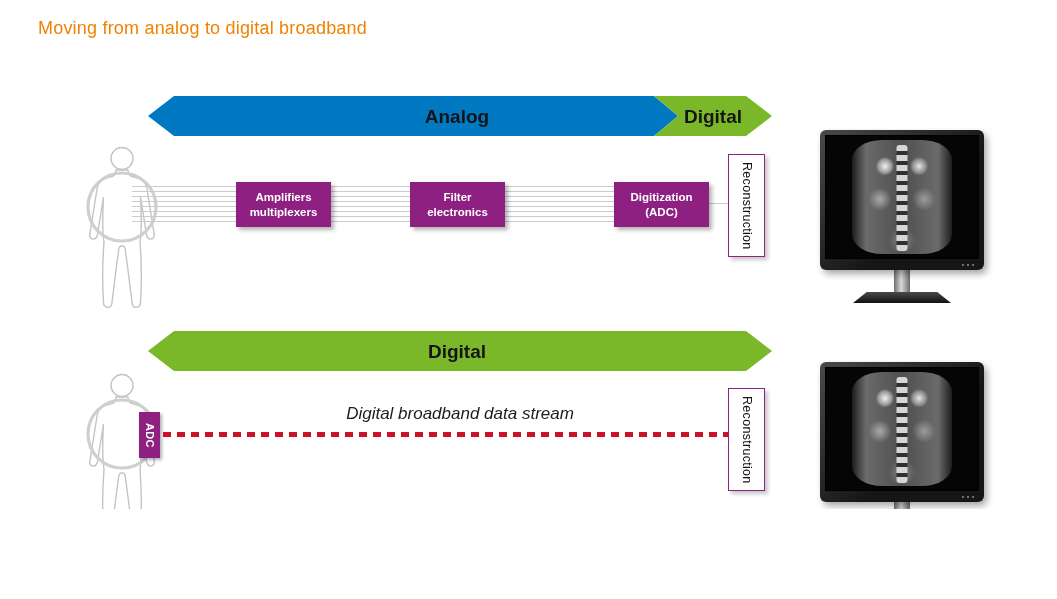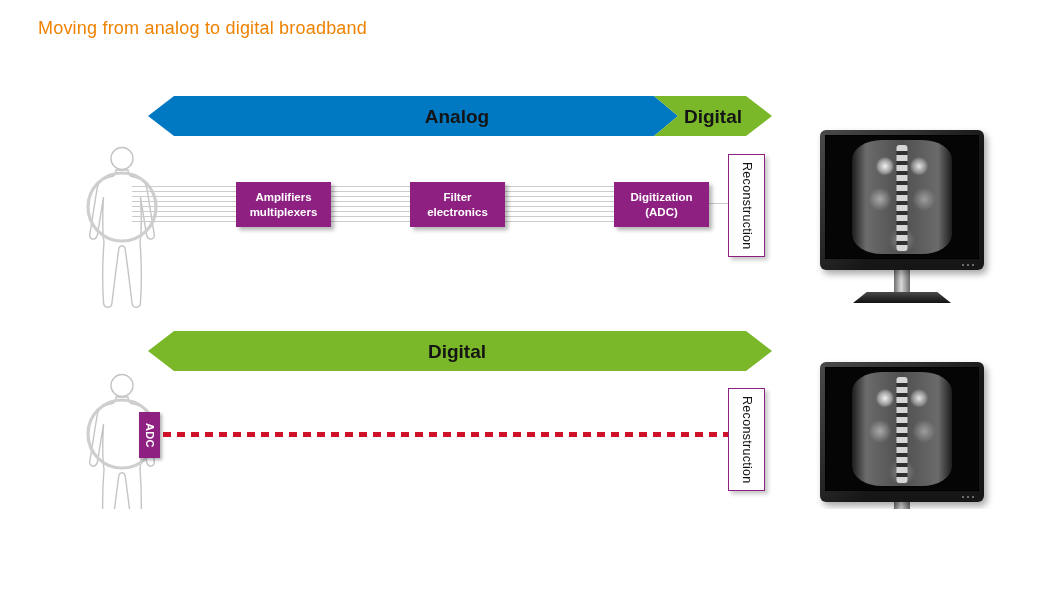--- a/index.html
+++ b/index.html
@@ -174,20 +174,21 @@
   <svg class="figure figure-bottom" viewBox="0 0 100 175" aria-hidden="true">
     <circle class="body-outline" cx="50" cy="13.5" r="11"></circle>
     <path class="body-outline" d="M44 25 C44 29 43 30.5 40 31.5 C31 33.5 26 36.5 25 44 L18 88 C16 95 24 96.5 25.5 89.5 L31.5 52 C30.5 70 30 85 32 97 C30.5 117 30 135 31.5 157 C31.5 164 40 164 40 157.5 C43 133 45 116 47 103 C48 100 52 100 53 103 C55 116 57 133 60 157.5 C60 164 68.5 164 68.5 157 C70 135 69.5 117 68 97 C70 85 69.5 70 68.5 52 L74.5 89.5 C76 96.5 84 95 82 88 L75 44 C74 36.5 69 33.5 60 31.5 C57 30.5 56 29 56 25 Z"></path>
     <circle class="coil-ring" cx="50" cy="62" r="34"></circle>
   </svg>
 
   <div class="adc-box">
     <span class="vtext">ADC</span>
   </div>
 
+  <div class="stream-label">Digital broadband data stream</div>
   <div class="dashed"></div>
 
   <div class="recon recon-bottom">
     <span class="vtext">Reconstruction</span>
   </div>
 
   <div class="monitor monitor-bottom">
     <div class="monitor-frame">
       <div class="screen">
         <div class="mri-torso">

